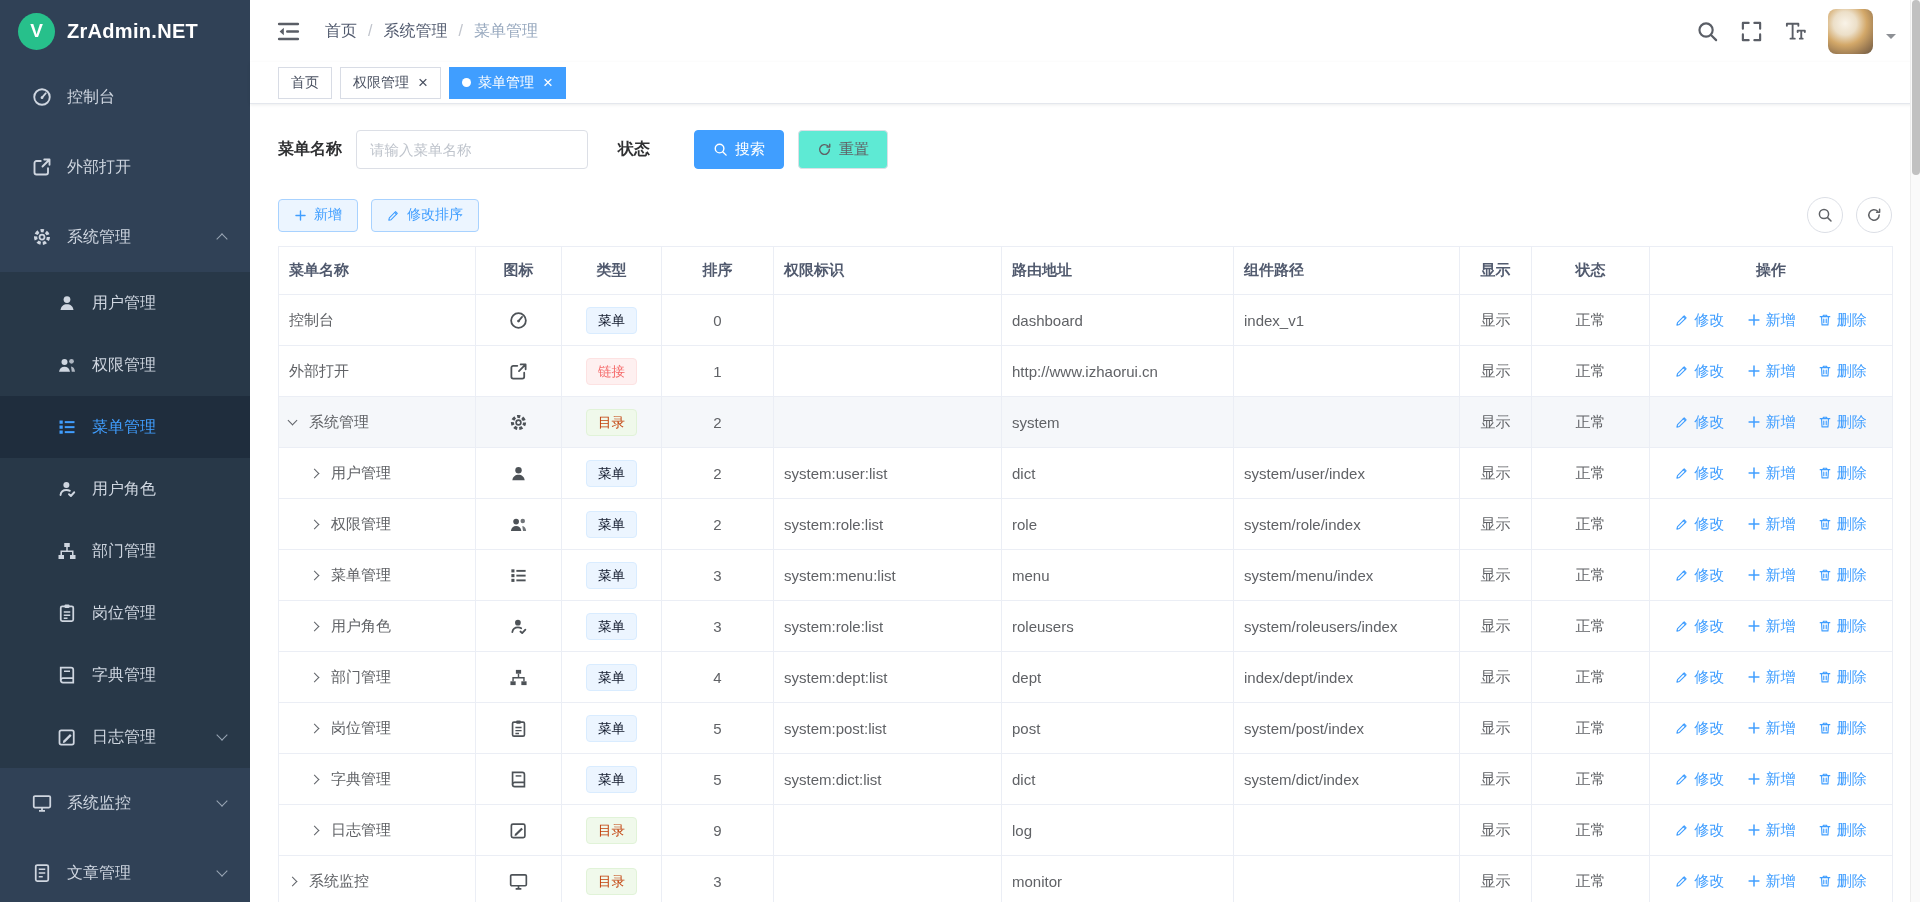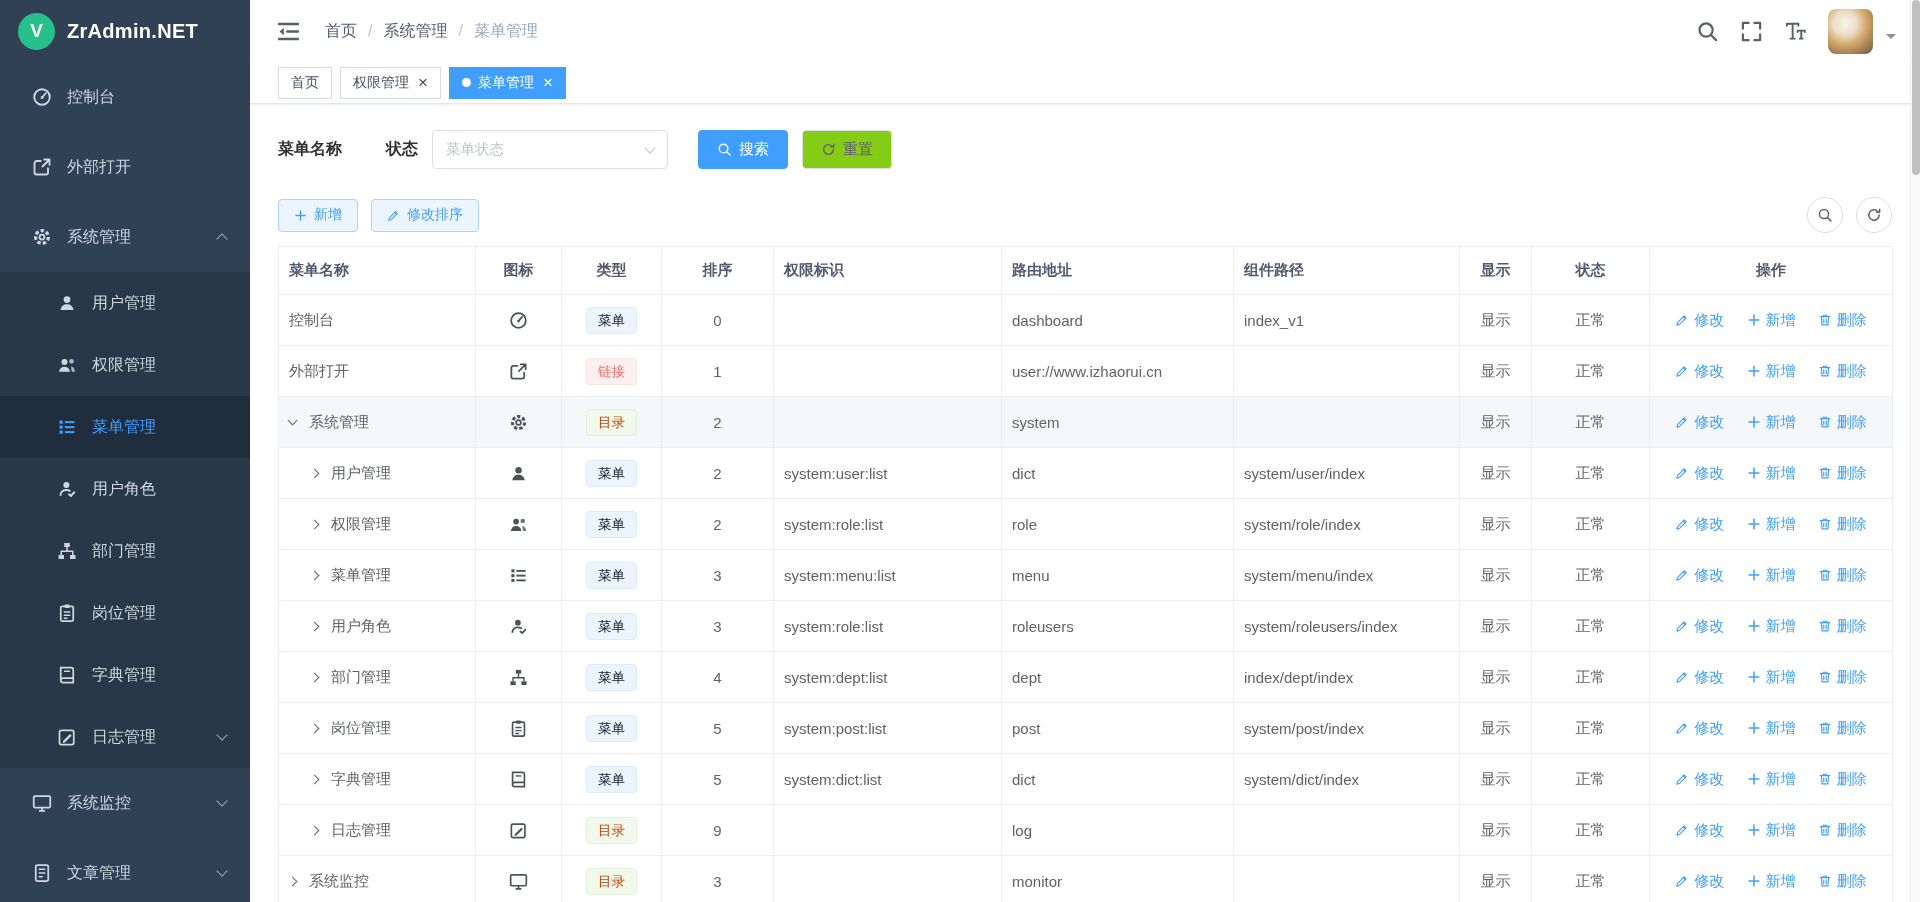--- a/index.html
+++ b/index.html
@@ -46,21 +46,21 @@
 
   
   .content{flex:1;padding:0 28px;overflow:hidden}
   .filter{margin-top:26px;display:flex;align-items:center}
   .f-label{font-weight:bold;color:#303133;font-size:16px;margin-right:14px;white-space:nowrap}
   .f-input{width:232px;height:39px;border:1px solid #dcdfe6;border-radius:4px;padding:0 13px;font-size:14.5px;color:#606266;outline:none;font-family:inherit}
   .f-input::placeholder{color:#bfc4cc}
   .f-select{width:236px;height:39px;border:1px solid #dcdfe6;border-radius:4px;padding:0 13px;display:flex;align-items:center;justify-content:space-between;color:#bfc4cc;font-size:14.5px;cursor:pointer;background:#fff}
   .sel-caret{width:8px;height:8px;border-right:1.4px solid #c0c4cc;border-bottom:1.4px solid #c0c4cc;transform:rotate(45deg);margin-top:-3px}
   .gap-lg{margin-left:30px}
-  .btn{height:39px;display:inline-flex;align-items:center;gap:7px;padding:0 18px;border-radius:4px;border:1px solid #dcdfe6;background:#84cc16;color:#606266;font-size:15px;cursor:pointer;font-family:inherit}
+  .btn{height:39px;display:inline-flex;align-items:center;gap:7px;padding:0 18px;border-radius:4px;border:1px solid #dcdfe6;background:#5eead4;color:#606266;font-size:15px;cursor:pointer;font-family:inherit}
   .btn .svg-icon{width:15px;height:15px}
   .btn-primary{background:#409eff;border-color:#409eff;color:#fff}
   .ml14{margin-left:14px}
   .toolbar{margin-top:28px;display:flex;align-items:center;gap:13px}
   .btn-plain{height:33px;display:inline-flex;align-items:center;gap:7px;padding:0 15px;background:#ecf5ff;border:1px solid #a8d2ff;color:#409eff;font-size:14px;border-radius:4px;cursor:pointer;font-family:inherit}
   .btn-plain .svg-icon{width:13px;height:13px}
   .toolbar-right{margin-left:auto;display:flex;gap:13px}
   .circle-btn{width:36px;height:36px;border-radius:50%;border:1px solid #dcdfe6;background:#fff;display:flex;align-items:center;justify-content:center;color:#606266;cursor:pointer}
   .circle-btn .svg-icon{width:16px;height:16px}
 
@@ -286,25 +286,22 @@
           <span class="dot"></span>
           <span>菜单管理</span>
           <span class="close">×</span>
         </span>
       </div>
 
     <div class="content">
 
       <div class="filter">
         <label class="f-label">菜单名称</label>
+        <input class="f-input" placeholder="请输入菜单名称" style="">
         <label class="f-label gap-lg">状态</label>
-        <div class="f-select">
-          <span>菜单状态</span>
-          <span class="sel-caret"></span>
-        </div>
         <button class="btn btn-primary gap-lg">
           <span class="svg-icon" id="ic-bsearch">
               <svg viewBox="0 0 16 16">
                 <circle cx="7" cy="7" r="4.6" fill="none" stroke="currentColor" stroke-width="1.5" stroke-linecap="round" stroke-linejoin="round"></circle>
                 <path d="M10.6 10.6L14 14" fill="none" stroke="currentColor" stroke-width="1.5" stroke-linecap="round" stroke-linejoin="round"></path>
               </svg>
             </span>
           <span>搜索</span>
         </button>
         <button class="btn ml14">
@@ -432,21 +429,21 @@
               </td>
   <td class="tc"><span class="svg-icon ticon">
                   <svg viewBox="0 0 16 16">
                     <path d="M7 3.2H3.6A1.6 1.6 0 0 0 2 4.8v7.6A1.6 1.6 0 0 0 3.6 14h7.6a1.6 1.6 0 0 0 1.6-1.6V9" fill="none" stroke="currentColor" stroke-width="1.5" stroke-linecap="round" stroke-linejoin="round"></path>
                     <path d="M9.8 2H14v4.2M14 2L8.4 7.6" fill="none" stroke="currentColor" stroke-width="1.5" stroke-linecap="round" stroke-linejoin="round"></path>
                   </svg>
                 </span></td>
   <td class="tc"><span class="tag tag-danger">链接</span></td>
   <td class="tc">1</td>
   <td class="tl"></td>
-  <td class="tl">user://www.izhaorui.cn</td>
+  <td class="tl">http://www.izhaorui.cn</td>
   <td class="tl"></td>
   <td class="tc">显示</td>
   <td class="tc">正常</td>
   <td class="tc">
     <a class="op"><span class="svg-icon ">
                     <svg viewBox="0 0 16 16">
                       <path d="M2.2 13.8l.7-2.9 7.6-7.6 2.2 2.2-7.6 7.6-2.9.7z" fill="none" stroke="currentColor" stroke-width="1.3" stroke-linecap="round" stroke-linejoin="round"></path>
                       <path d="M9.5 4.3l2.2 2.2" fill="none" stroke="currentColor" stroke-width="1.3" stroke-linecap="round" stroke-linejoin="round"></path>
                     </svg>
                   </span>修改</a>

